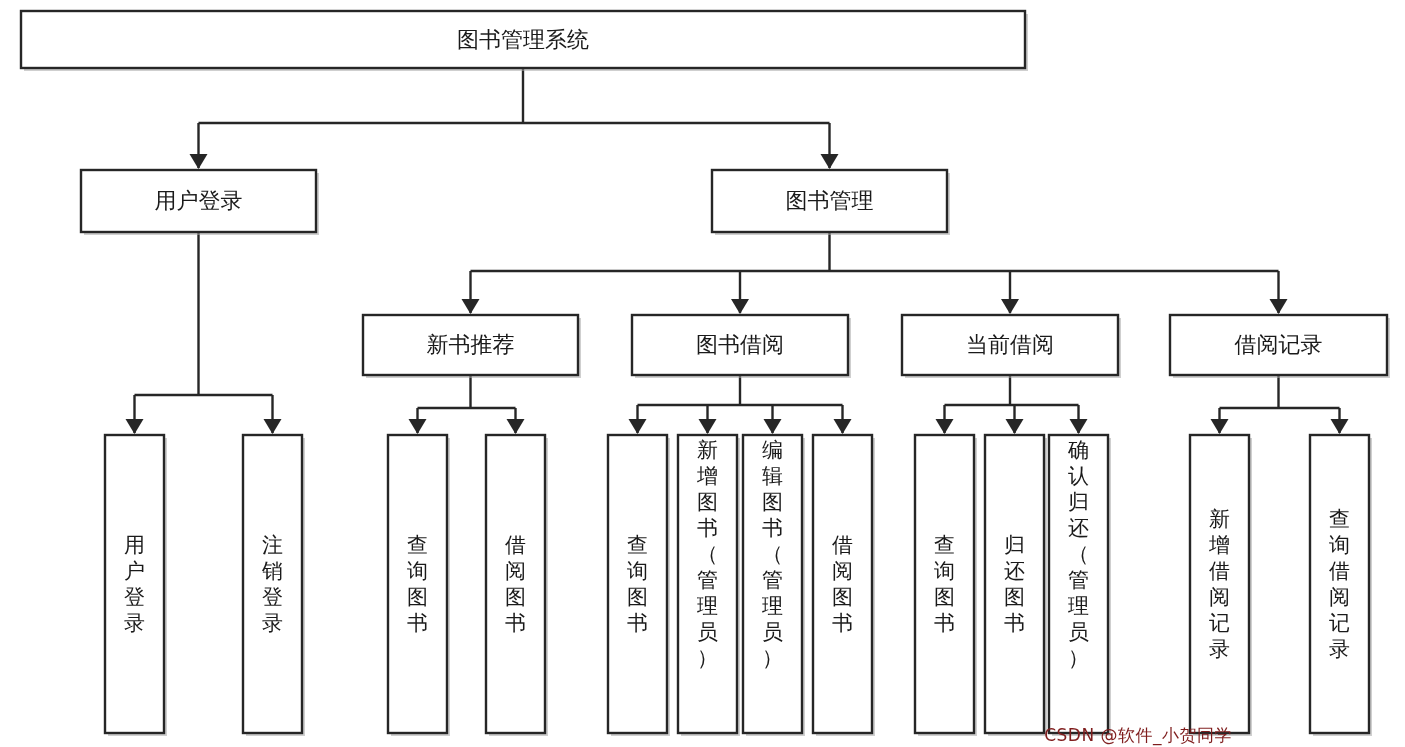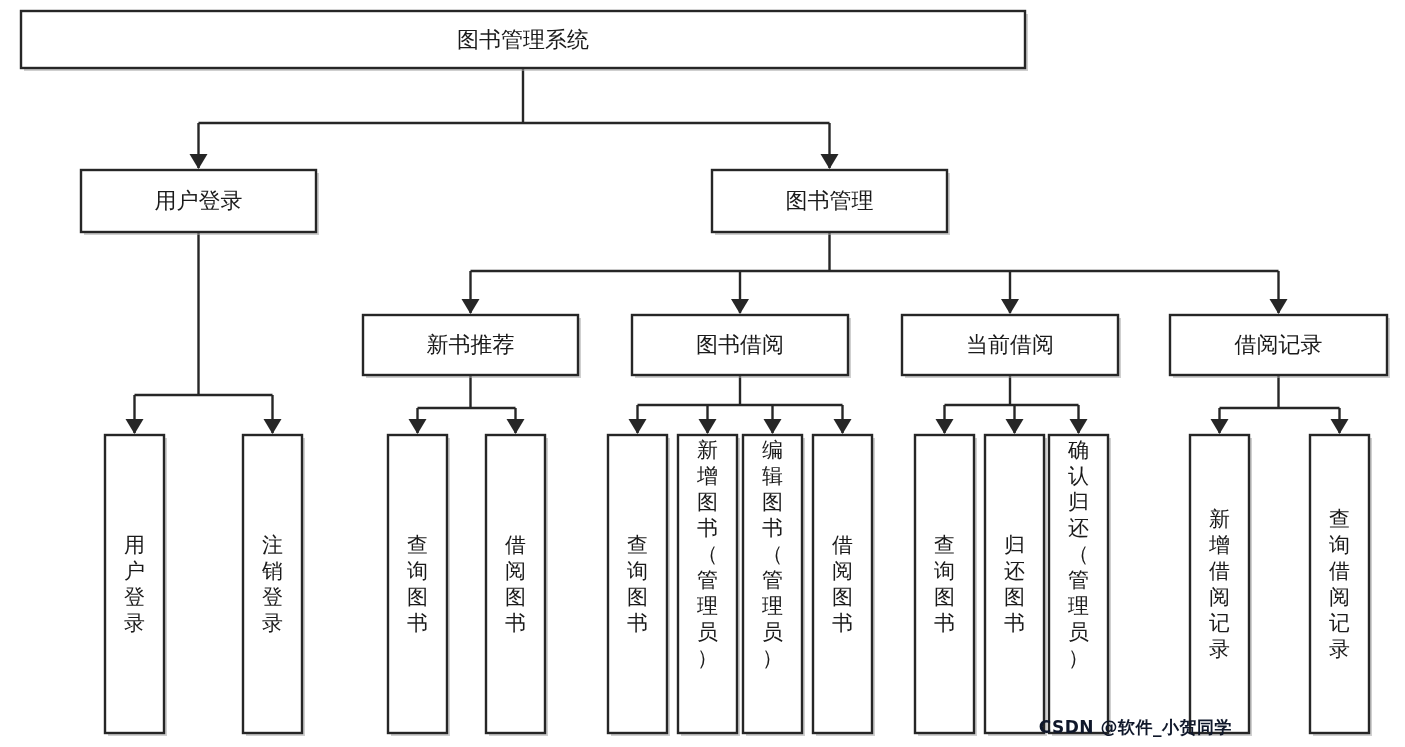--- a/index.html
+++ b/index.html
@@ -57,28 +57,27 @@
   }
   .node-label-v {
     font-family: "DejaVu Sans", "Liberation Sans", sans-serif;
     font-size: 21px;
     fill: #1a1a1a;
     text-anchor: middle;
   }
   .watermark {
     position: absolute;
     right: 16px;
-    bottom: 8px;
+    bottom: 0;
     font-family: "DejaVu Sans", "Liberation Sans", sans-serif;
     font-size: 17px;
-    color: #0f172a;
+    color: #7f1d1d;
     letter-spacing: 0.5px;
     white-space: nowrap;
     user-select: none;
-    font-weight: bold;
   }
 </style>
 </head>
 <body>
 
 <div id="diagram-root">
   <svg class="flow" viewBox="0 0 1405 747" xmlns="http://www.w3.org/2000/svg">
     <g id="edge-layer">
         <g>
           <line x1="523" y1="68" x2="523" y2="123" class="connector"></line>

